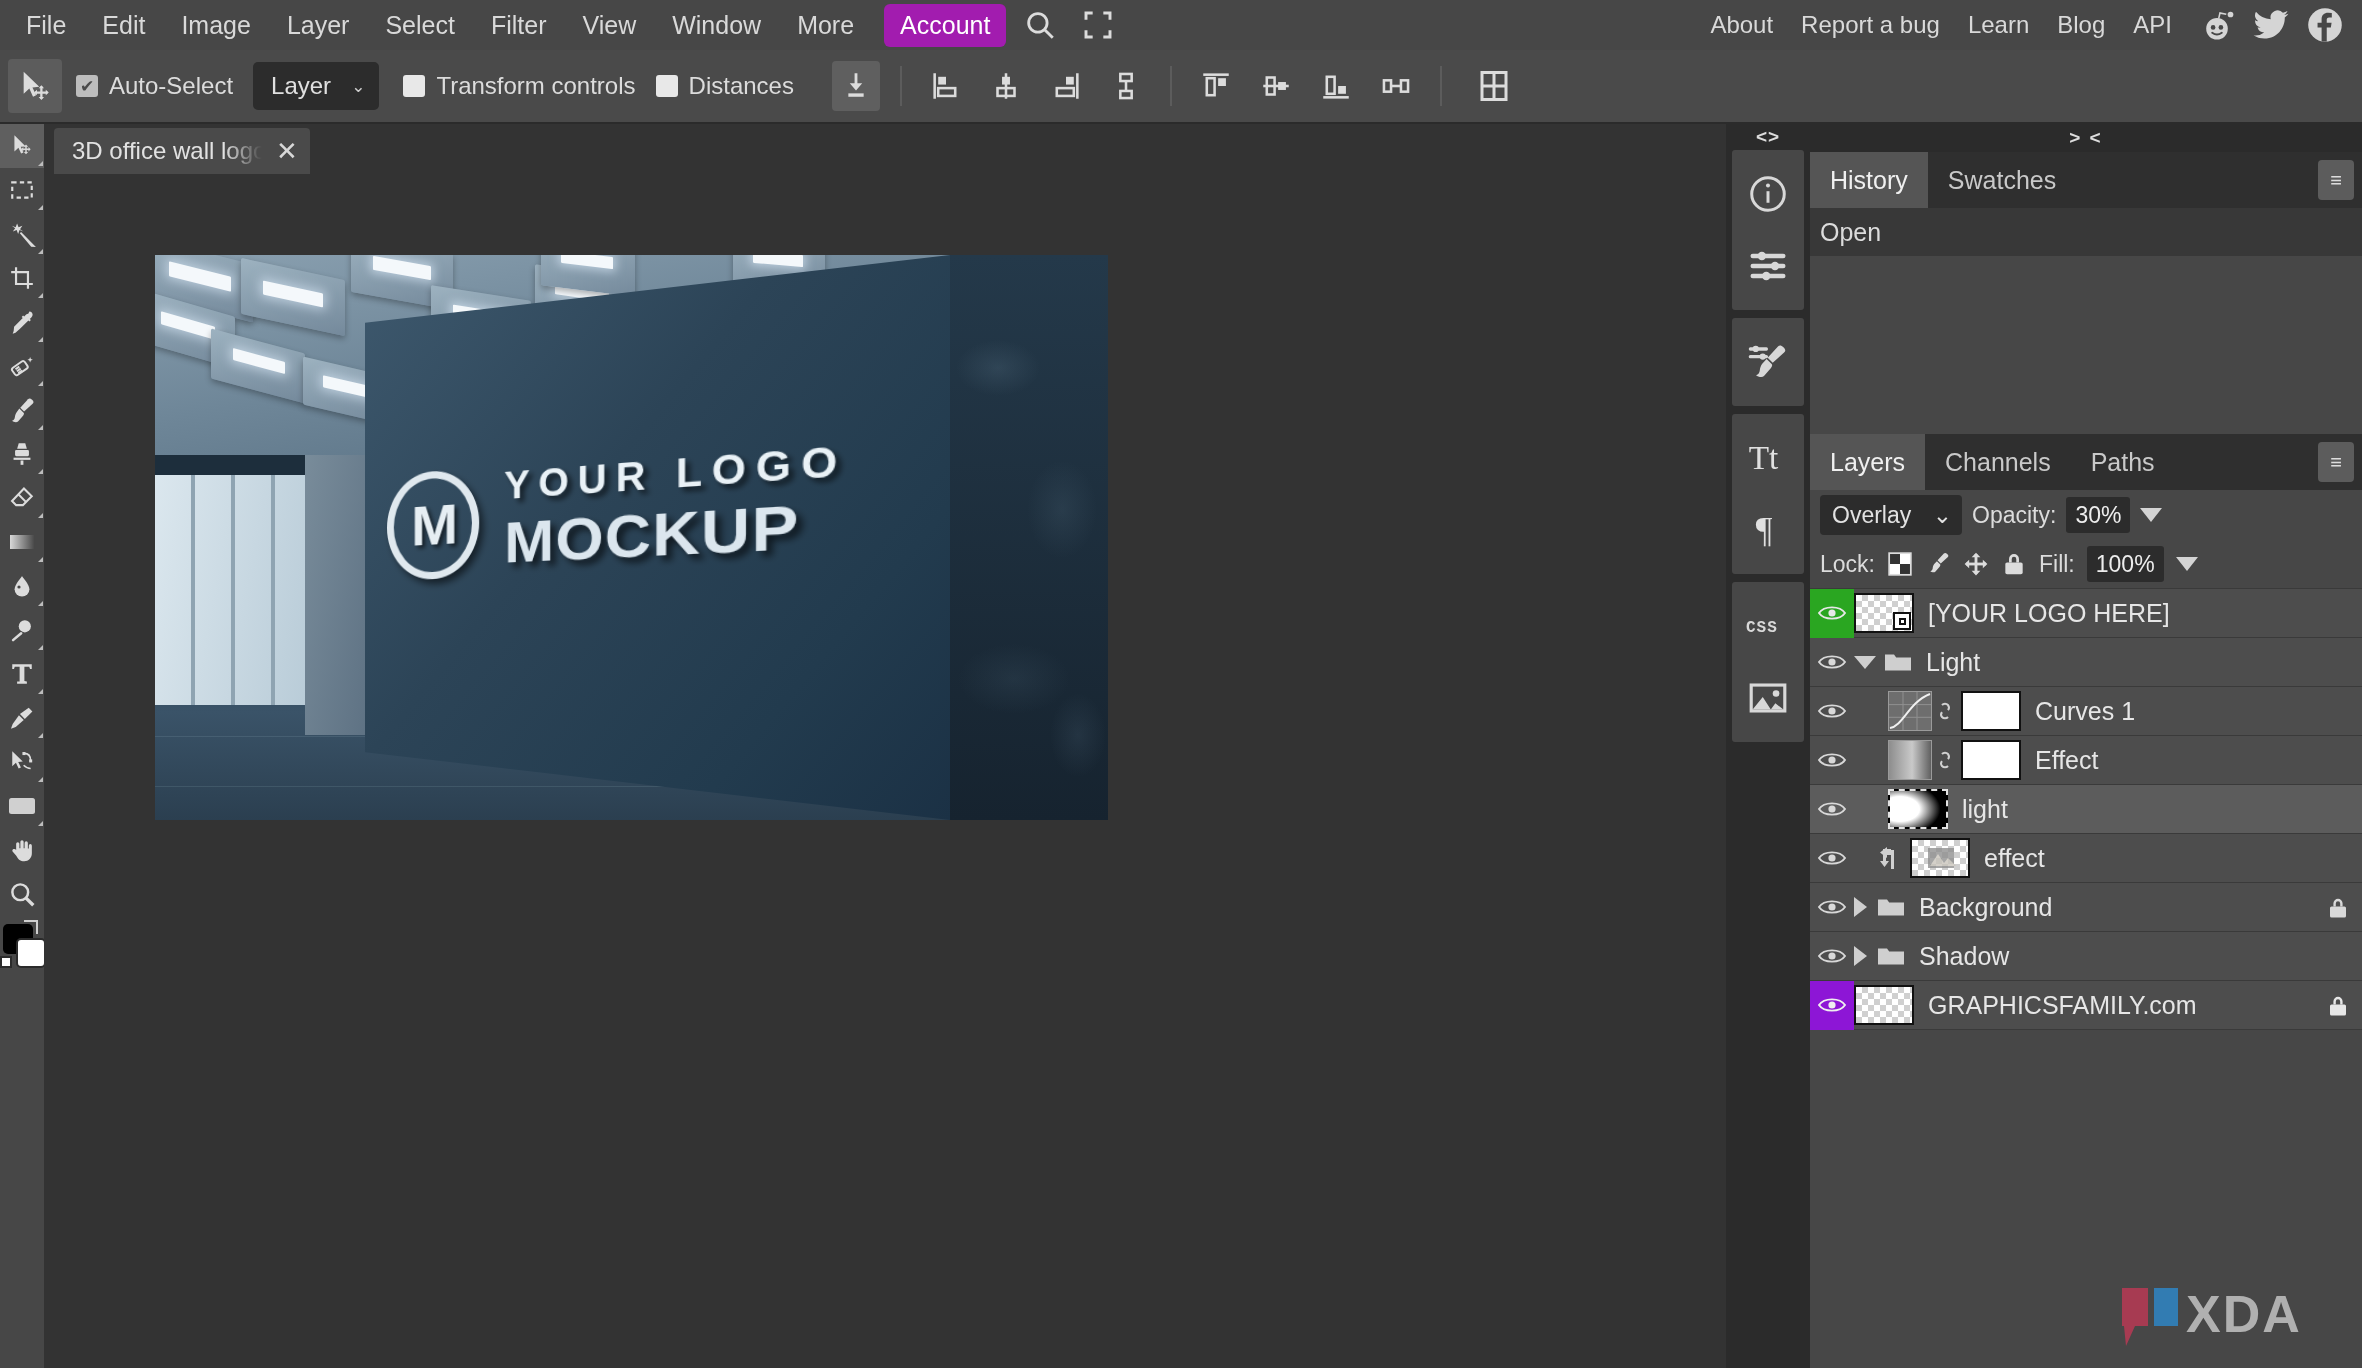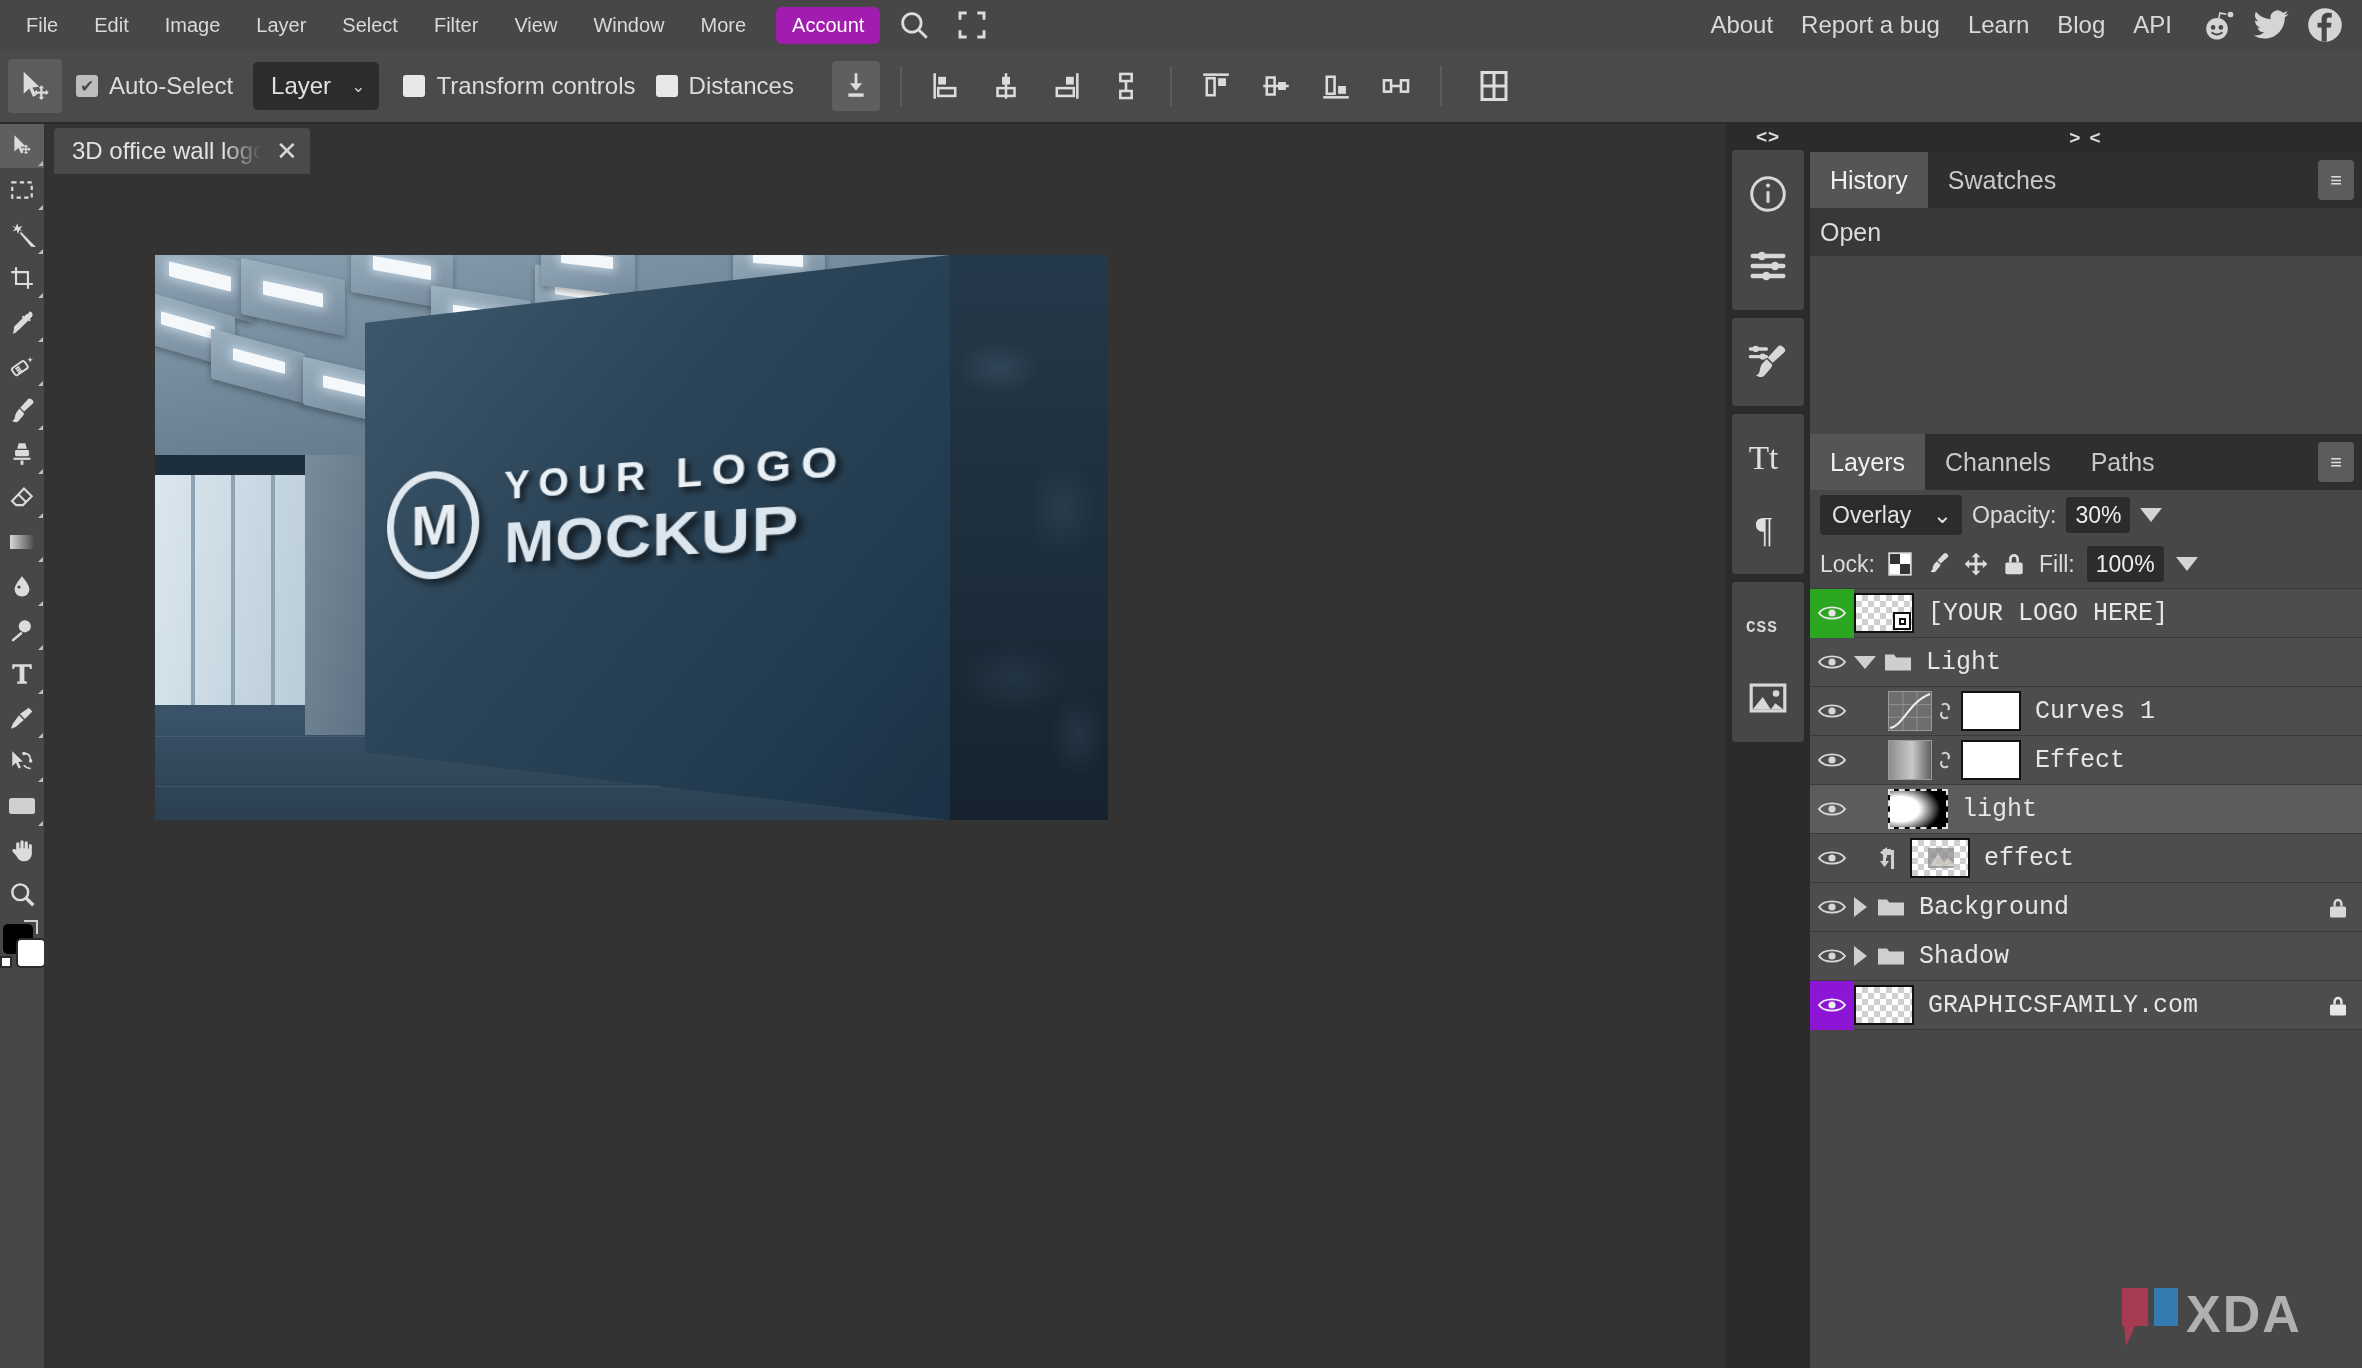--- a/index.html
+++ b/index.html
@@ -14,21 +14,21 @@
   #app { position: relative; width: 2362px; height: 1368px; }
 
   
   #menubar {
     position: absolute; left: 0; top: 0; width: 2362px; height: 50px;
     background: #474747;
     display: flex; align-items: center;
   }
   .menu-left { display: flex; align-items: center; gap: 0px; padding-left: 8px; }
   .menu-item {
-    font-size: 20px; color: #d9d9d9; padding: 6px 18px; border-radius: 3px;
+    font-size: 25px; color: #d9d9d9; padding: 6px 18px; border-radius: 3px;
     cursor: default; white-space: nowrap;
   }
   .menu-item.account {
     background: #a21caf; color: #ffffff; border-radius: 6px;
     padding: 7px 16px; margin-left: 12px;
   }
   .menu-icon-btn {
     width: 48px; height: 44px; display: flex; align-items: center; justify-content: center;
     margin-left: 10px;
   }
@@ -223,21 +223,21 @@
   }
   .ctrl-label { font-size: 23px; color: #dcdcdc; }
   .num-field {
     background: #2c2c2c; border-radius: 3px; height: 36px; padding: 0 9px;
     display: flex; align-items: center; font-size: 23px; color: #ededed;
   }
   .tri-down { width:0;height:0;border-left:11px solid transparent;border-right:11px solid transparent;border-top:14px solid #d4d4d4; }
   .lock-row { display: flex; align-items: center; height: 48px; padding-left: 10px; gap: 12px; }
 
   
-  .layer-list { border-top: 1px solid #3a3a3a; font-family: Liberation Mono, monospace; }
+  .layer-list { border-top: 1px solid #3a3a3a; }
   .layer-row {
     height: 49px; display: flex; align-items: center;
     border-bottom: 1px solid #3a3a3a; background: #4d4d4d; position: relative;
   }
   .layer-row.selected { background: #5c5c5c; }
   .eye-cell {
     width: 44px; height: 49px; display: flex; align-items: center; justify-content: center; flex: 0 0 44px;
   }
   .eye-cell.green { background: #2aa621; }
   .eye-cell.purple { background: #8d16d6; }

